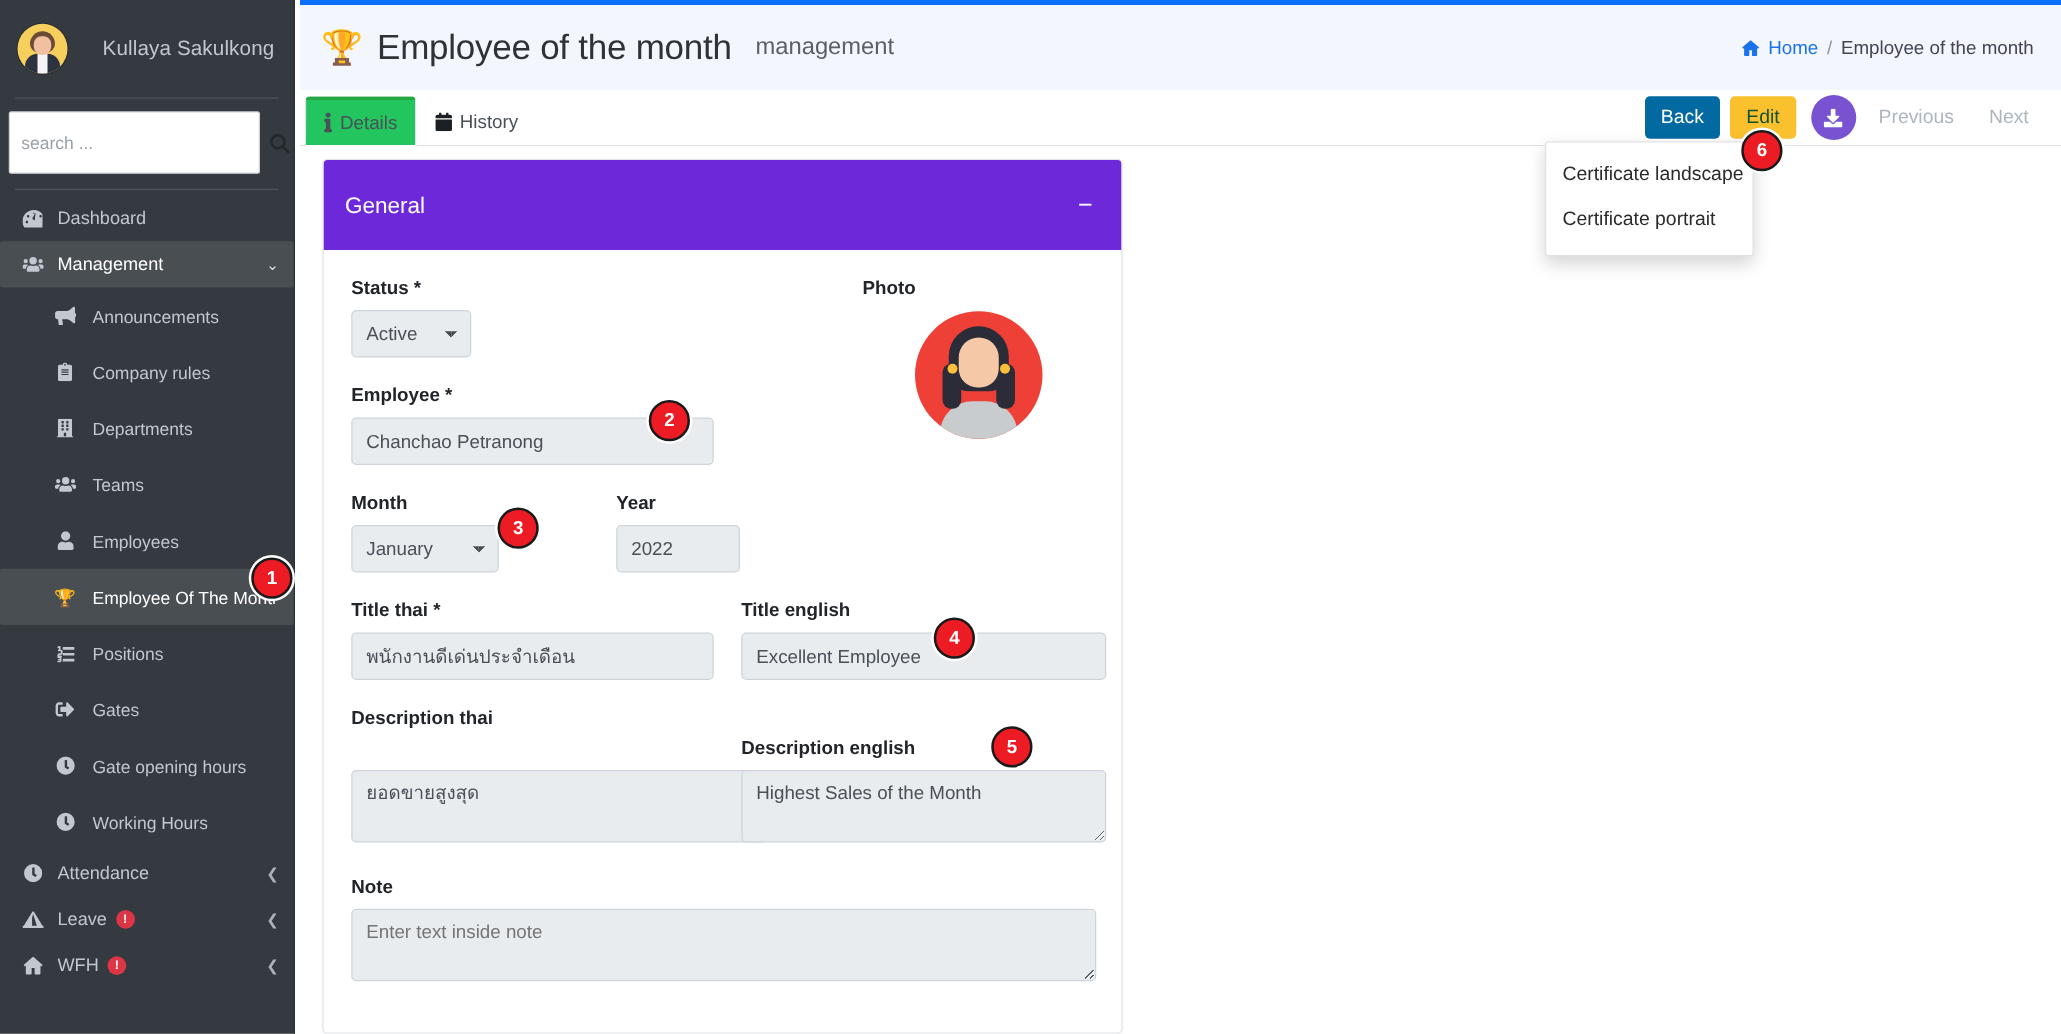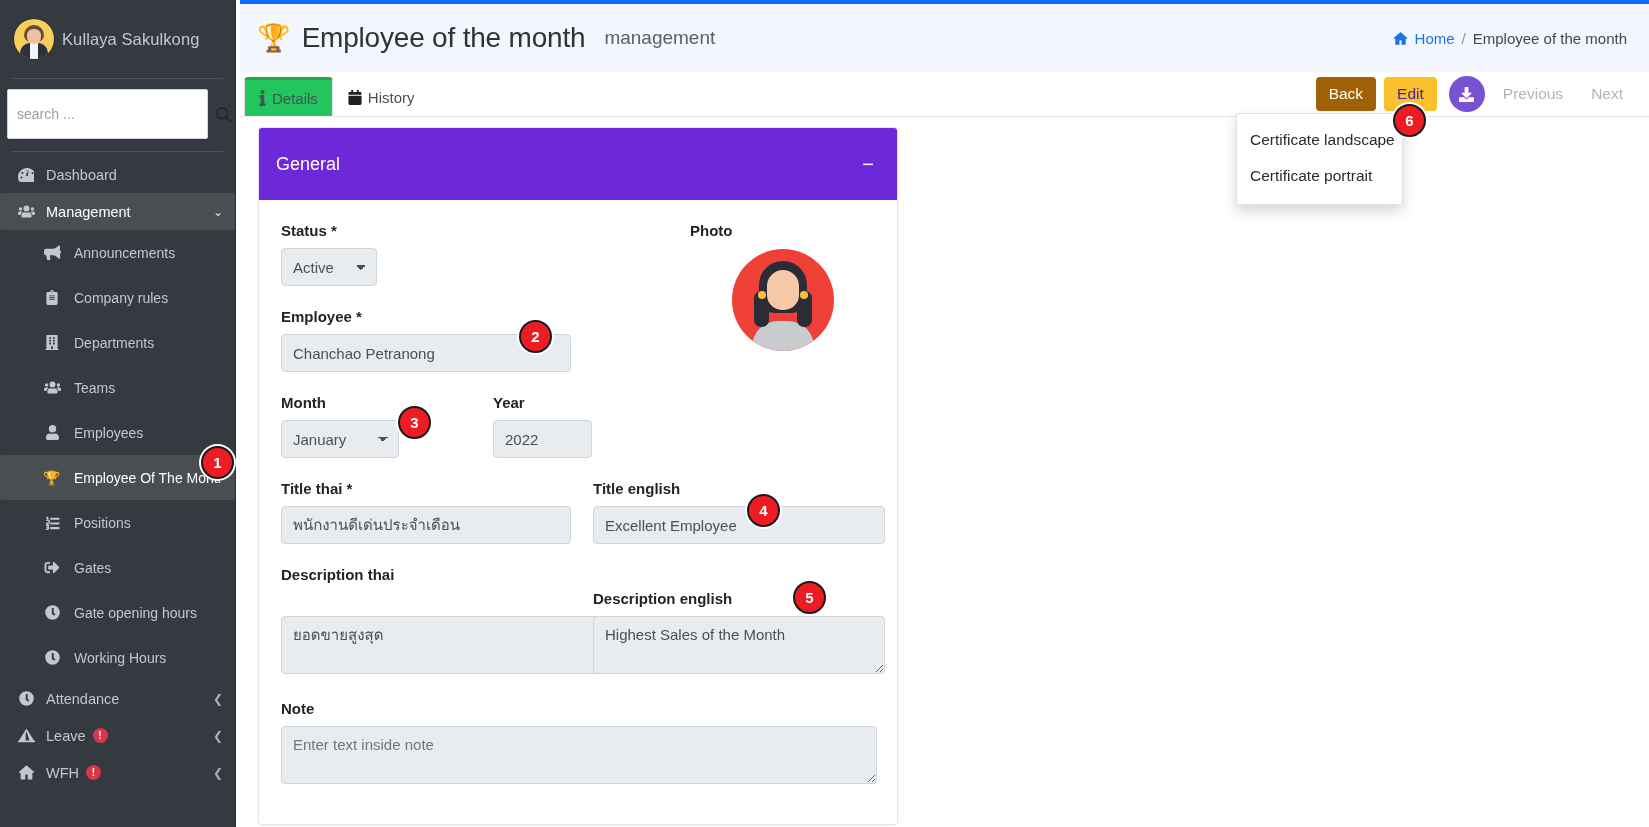--- a/index.html
+++ b/index.html
@@ -18,21 +18,21 @@
   }
 
   
   #sidebar {
     position: absolute; left: 0; top: 0; width: 236px; height: 827px;
     background: #343a40;
     border-right: 1px solid #2b3035;
     overflow: hidden;
   }
   #brand {
-    display: flex; align-items: center; gap: 8px;
+    display: flex; align-items: center; gap: 28px;
     padding: 14px 12px 14px 14px;
     height: 78px;
   }
   #avatar-user {
     width: 40px; height: 40px; border-radius: 50%;
     background: #f7cf5c;
     position: relative; overflow: hidden; flex: 0 0 auto;
     box-shadow: 0 0 0 1px rgba(0,0,0,.2);
   }
   #avatar-user .hair {
@@ -139,22 +139,22 @@
   }
   #actions {
     position: absolute; right: 16px; top: 4px;
     display: flex; align-items: center; gap: 8px;
   }
   .btn {
     border: 0; border-radius: 4px; font-size: 15.5px;
     padding: 8px 13px; cursor: pointer;
     font-family: "Liberation Sans", sans-serif;
   }
-  #btn-back { background: #a16207; color: #fff; }
-  #btn-edit { background: #fbc02d; color: #4c1d95; }
+  #btn-back { background: #0369a1; color: #fff; }
+  #btn-edit { background: #fbc02d; color: #14532d; }
   #btn-download {
     width: 36px; height: 36px; border-radius: 50%;
     background: #7952d1; color: #fff; border: 0; cursor: pointer;
     display: flex; align-items: center; justify-content: center;
     margin-left: 4px;
   }
   .navbtn {
     background: transparent; border: 0; font-size: 15.5px; color: #adb5bd;
     padding: 8px 10px; cursor: pointer;
     font-family: "Liberation Sans", sans-serif;

